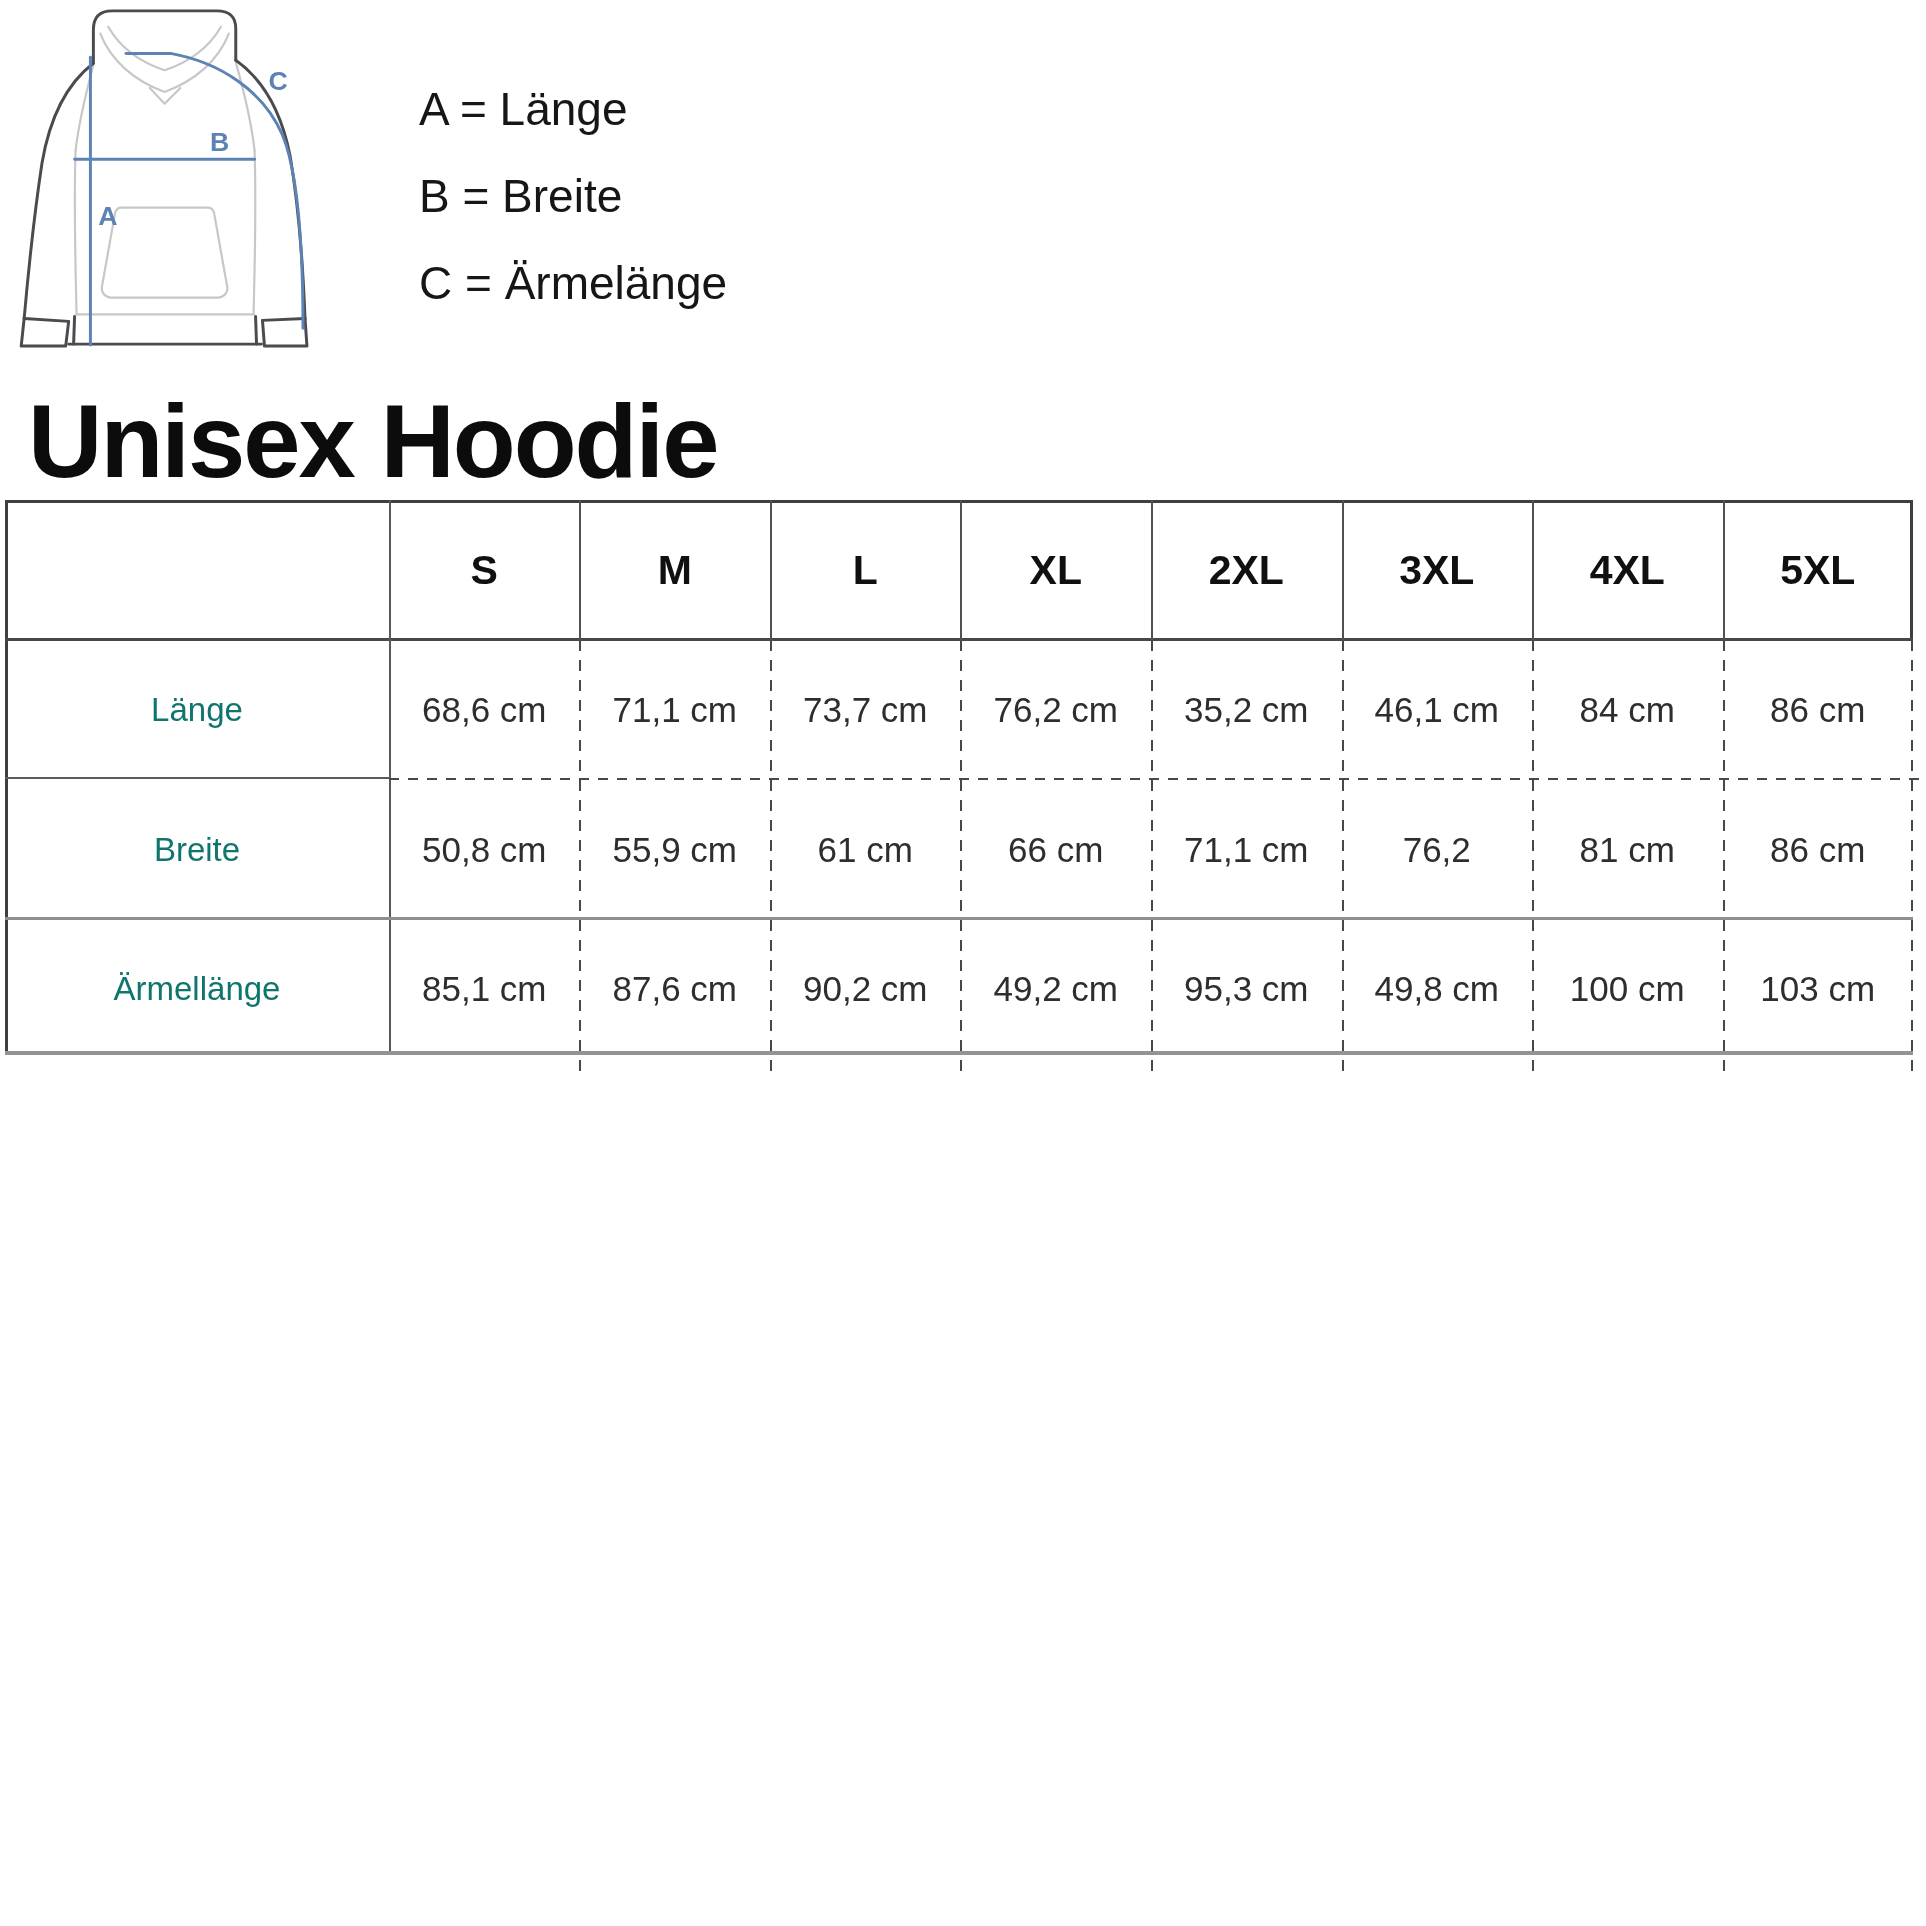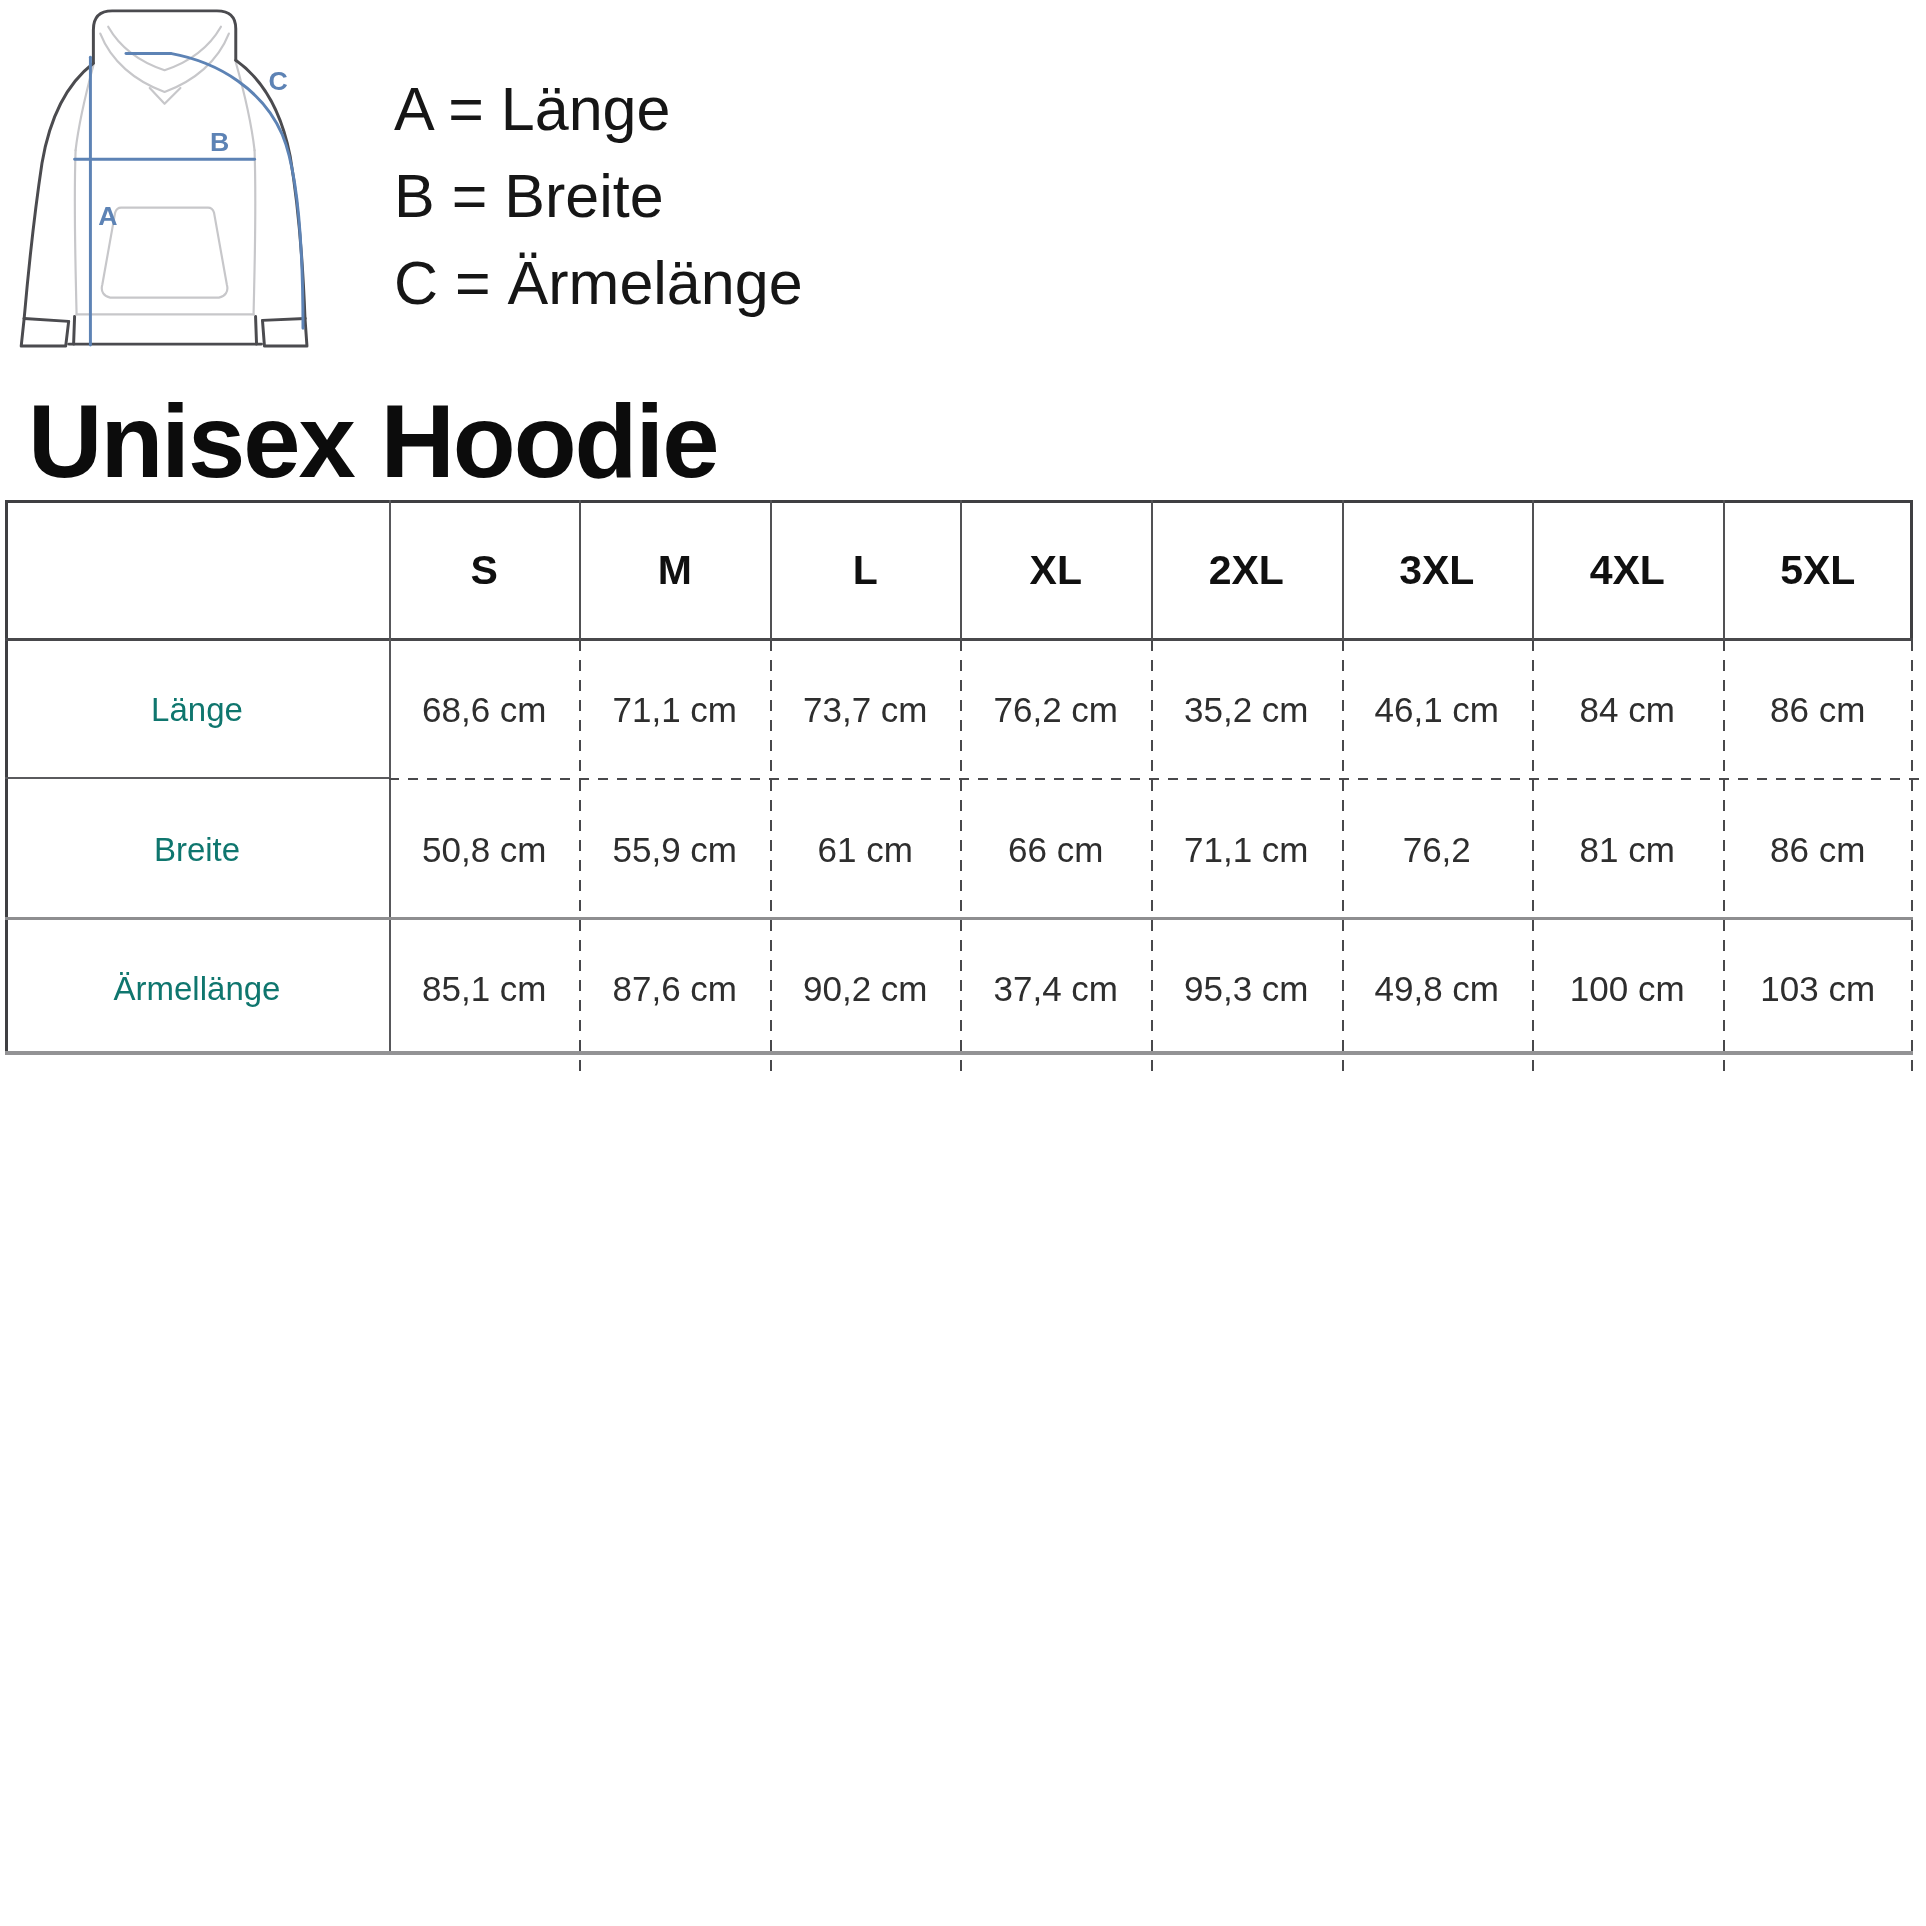--- a/index.html
+++ b/index.html
@@ -7,21 +7,21 @@
     position:relative;
     width:1927px;height:1927px;
     background:#ffffff;
     font-family:"Liberation Sans", sans-serif;
     overflow:hidden;
   }
   
   .hoodie{position:absolute;left:8px;top:0px;width:327px;height:354px;}
   
   .legend{position:absolute;left:394px;top:65px;color:#161616;}
-  .legend-line{height:87px;display:flex;align-items:center;font-size:61px;font-weight:400;letter-spacing:0px;}
+  .legend-line{height:87px;display:flex;align-items:center;font-size:46px;font-weight:400;letter-spacing:0px;margin-left:25px;}
   
   .title{position:absolute;left:12px;top:372px;margin:16px;font-size:103px;font-weight:bold;letter-spacing:-2px;color:#0c0c0c;line-height:1.05;}
   
   .size-table{
     position:absolute;left:5px;top:500px;width:1908px;height:556px;
     display:grid;
     grid-template-columns:384px repeat(8,1fr);
     grid-template-rows:140px 140px 140px 138px;
   }
   .cell{display:flex;align-items:center;justify-content:center;color:#2e2e2e;font-size:35px;}
@@ -121,21 +121,21 @@
       <div class="cell ">61 cm</div>
       <div class="cell ">66 cm</div>
       <div class="cell ">71,1 cm</div>
       <div class="cell ">76,2</div>
       <div class="cell ">81 cm</div>
       <div class="cell ">86 cm</div>
       <div class="cell rowlabel">Ärmellänge</div>
       <div class="cell ">85,1 cm</div>
       <div class="cell ">87,6 cm</div>
       <div class="cell ">90,2 cm</div>
-      <div class="cell ">37,4 cm</div>
+      <div class="cell ">49,2 cm</div>
       <div class="cell ">95,3 cm</div>
       <div class="cell ">49,8 cm</div>
       <div class="cell ">100 cm</div>
       <div class="cell ">103 cm</div>
 
     <div class="ln ln-top"></div>
     <div class="ln ln-left"></div>
     <div class="ln ln-right-hdr"></div>
     <div class="ln ln-hdr-bottom"></div>
     <div class="ln ln-labelcol"></div>

